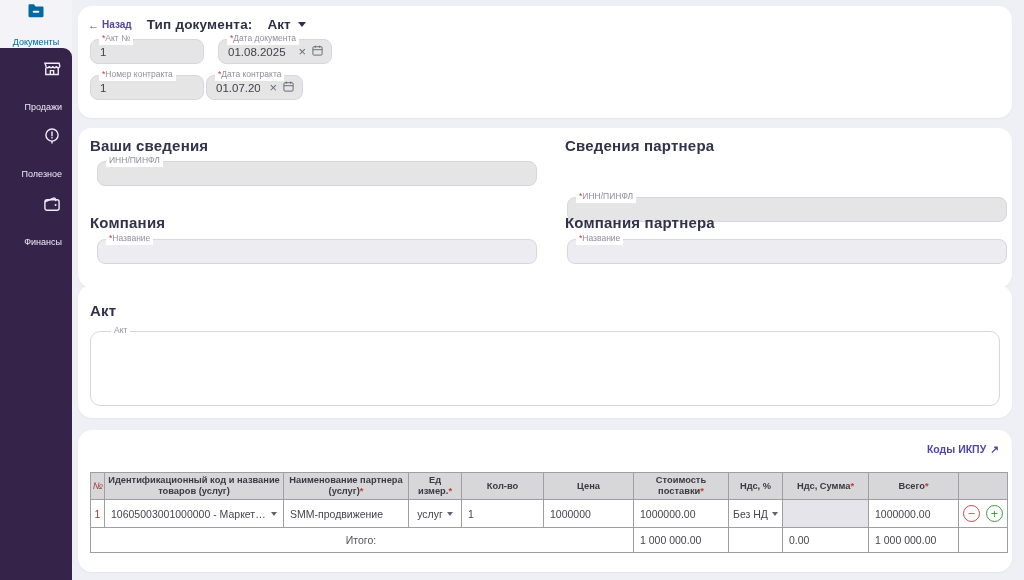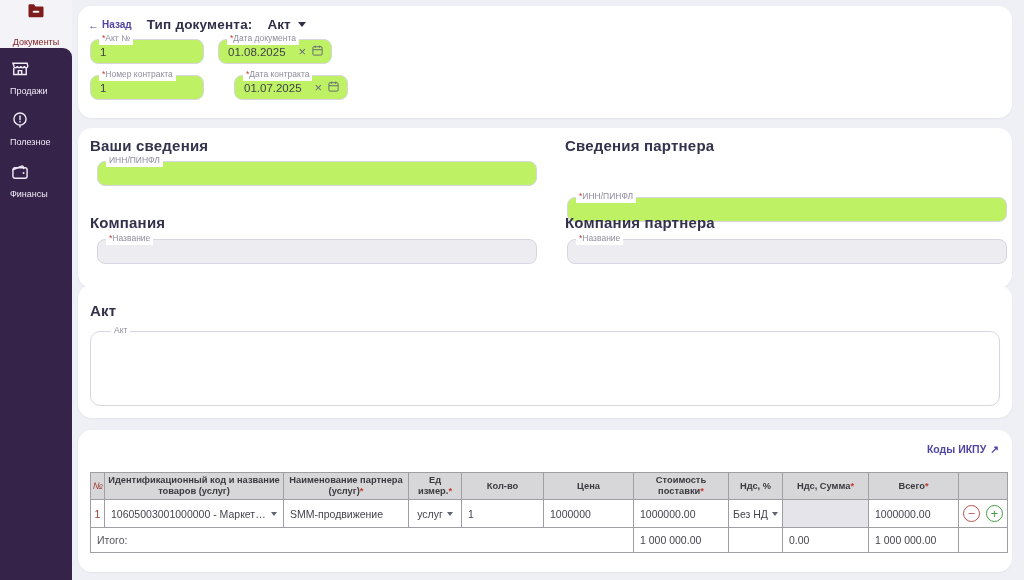--- a/index.html
+++ b/index.html
@@ -1,54 +1,54 @@
 <!DOCTYPE html>
 <html><head>
 <meta charset="utf-8">
 <style>
   * { margin:0; padding:0; box-sizing:border-box; font-family:"Liberation Sans", sans-serif; }
   html,body { width:1024px; height:580px; }
   body { background:#eef0f5; overflow:hidden; position:relative; }
 
   
   .sidebar { position:absolute; left:0; top:0; width:72px; height:580px; background:#f4f3f8; z-index:5; }
-  .sidebar-active-item { height:48px; display:flex; flex-direction:column; align-items:center; justify-content:center; gap:12px; color:#7f1d1d; cursor:pointer; }
+  .sidebar-active-item { height:48px; display:flex; flex-direction:column; align-items:center; justify-content:center; gap:12px; color:#0369a1; cursor:pointer; }
   .sidebar-lower { position:absolute; top:48px; left:0; right:0; bottom:0; background:#362349; border-top-right-radius:9px; padding-top:11px; display:flex; flex-direction:column; align-items:center; }
-  .nav-item { display:flex; flex-direction:column; align-items:flex-start; gap:3px; color:#efeaf7; margin-bottom:14px; cursor:pointer; text-align:center; width:52px; }
+  .nav-item { display:flex; flex-direction:column; align-items:flex-end; gap:19px; color:#efeaf7; margin-bottom:14px; cursor:pointer; text-align:center; width:52px; }
   .nav-label { font-size:9px; line-height:1.15; }
   .sidebar-active-item .nav-label { font-weight:400; }
 
   
   .card { position:absolute; left:78px; width:934px; background:#fff; border-radius:14px; box-shadow:0 1px 2px rgba(40,30,70,.05); }
   #card-top   { top:6px;   height:112px; }
   #card-info  { top:128px; height:160px; }
   #card-act   { top:285px; height:133px; }
   #card-table { top:430px; height:142px; }
 
   
   .topbar { display:flex; align-items:center; padding:11px 0 0 10px; }
   .back-link { color:#5246a5; font-size:10px; font-weight:700; display:flex; align-items:center; gap:3px; cursor:pointer; }
   .back-arrow { font-size:11px; }
   .doctype-label { font-size:13.5px; font-weight:700; color:#2e2e49; margin-left:15px; letter-spacing:.2px; }
   .doctype-select { display:flex; align-items:center; gap:7px; margin-left:15px; font-size:13.5px; font-weight:700; color:#2e2e49; cursor:pointer; }
   .caret-down-solid { width:0; height:0; border-left:4.5px solid transparent; border-right:4.5px solid transparent; border-top:5.5px solid #2e2e49; }
 
   
-  .field { position:absolute; border:1px solid #d8d5e0; border-radius:8px; background:#bef264; height:25px; display:flex; align-items:center; }
+  .field { position:absolute; border:1px solid #d8d5e0; border-radius:8px; background:#e5e5e5; height:25px; display:flex; align-items:center; }
   .field.disabled { background:#ededf1; }
   .flabel { position:absolute; top:-7px; left:8px; background:#fff; padding:0 3px; font-size:8.5px; color:#8f8d9d; white-space:nowrap; line-height:1.4; }
   .flabel .req { color:#c23b2e; }
   .field input { border:none; outline:none; background:transparent; width:100%; height:100%; padding:0 9px; font-size:11.5px; color:#3f3f4a; min-width:0; }
   .date-icons { display:flex; align-items:center; gap:5px; padding-right:7px; color:#666b76; flex:none; }
   .clear-x { font-size:13px; line-height:1; cursor:pointer; }
 
   #f-act      { left:12px;  top:33px; width:114px; }
   #f-docdate  { left:140px; top:33px; width:114px; }
   #f-cnum     { left:12px;  top:69px; width:114px; }
-  #f-cdate    { left:156px; top:69px; width:114px; }
+  #f-cdate    { left:128px; top:69px; width:97px; }
 
   .sec-heading { position:absolute; font-size:15px; font-weight:700; color:#32324d; letter-spacing:.2px; }
   #h-your     { left:12px;  top:9px; }
   #h-partner  { left:487px; top:9px; }
   #h-company  { left:12px;  top:86px; }
   #h-pcompany { left:487px; top:86px; }
   #f-inn      { left:19px;  top:33px;  width:440px; }
   #f-pinn     { left:489px; top:33px;  width:440px;margin-top:36px; }
   #f-company  { left:19px;  top:111px; width:440px; }
   #f-pcompany { left:489px; top:111px; width:440px; }
@@ -69,21 +69,21 @@
   .cell-flex { display:flex; align-items:center; justify-content:space-between; gap:4px; cursor:pointer; }
   .cell-flex.centered { justify-content:center; gap:4px; }
   .caret-sm { width:0; height:0; border-left:3.5px solid transparent; border-right:3.5px solid transparent; border-top:4px solid #5f6470; flex:none; }
   td.vat-sum-cell { background:#e4e4ea; }
   td.actions-cell { padding:0; }
   .row-actions { display:flex; align-items:center; justify-content:center; gap:6px; }
   .circle-btn { width:17px; height:17px; border-radius:50%; display:flex; align-items:center; justify-content:center; font-size:12.5px; line-height:1; cursor:pointer; background:#fff; }
   .btn-minus { border:1.4px solid #b4524c; color:#b4524c; }
   .btn-plus  { border:1.4px solid #3f9e46; color:#3f9e46; }
   tr.footer-row td { height:25px; font-size:10.5px; }
-  td.itogo-cell { text-align:left; color:#55555e; padding-right:8px; }
+  td.itogo-cell { text-align:center; color:#55555e; padding-right:8px; }
   .ellip { overflow:hidden; text-overflow:ellipsis; white-space:nowrap; }
 </style>
 </head>
 <body>
 
 <aside class="sidebar">
   <div class="sidebar-active-item">
     <span>
       <svg width="20" height="20" viewBox="0 0 24 24" fill="currentColor">
           <path d="M3 5.5C3 4.7 3.7 4 4.5 4h5l2 2.5h8c.8 0 1.5.7 1.5 1.5V18c0 .8-.7 1.5-1.5 1.5h-15C3.7 19.5 3 18.8 3 18V5.5z"></path>

